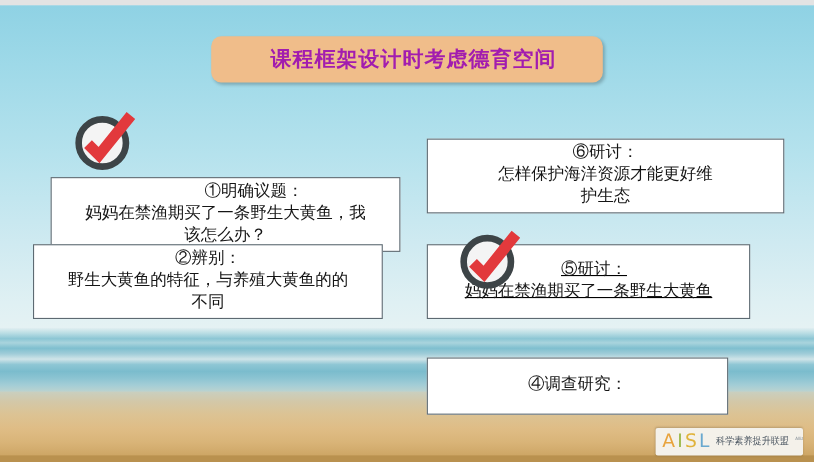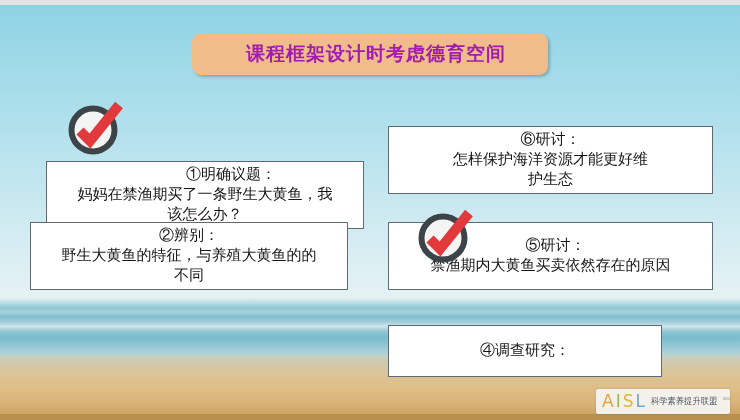--- a/index.html
+++ b/index.html
@@ -110,21 +110,21 @@
     color: #151515;
     line-height: 1.32;
     text-align: center;
     white-space: nowrap;
   }
 
   .box-1 { left: 46px;  top: 126px; width: 318px; height: 68px; margin-top: 35px; }
   .box-2 { left: 30px;  top: 222px; width: 318px; height: 68px; }
   .box-3 { left: 30px;  top: 325px; width: 318px; height: 52px; }
   .box-6 { left: 388px; top: 126px; width: 325px; height: 68px; }
-  .box-5 { left: 388px; top: 222px; width: 325px; height: 68px; }
+  .box-5 { left: 388px; top: 222px; width: 294px; height: 68px; text-decoration: underline; }
   .box-4 { left: 388px; top: 325px; width: 274px; height: 52px; }
 
   
   .box-line.head { padding-left: 52px; }
   .box-line.head-r { padding-left: 10px; }
 
   
   .check {
     position: absolute;
     width: 58px;
@@ -216,21 +216,21 @@
 
 
   <div class="box box-6">
     <div class="box-line">⑥研讨：</div>
     <div class="box-line">怎样保护海洋资源才能更好维</div>
     <div class="box-line">护生态</div>
   </div>
 
   <div class="box box-5">
     <div class="box-line head-r">⑤研讨：</div>
-    <div class="box-line">禁渔期内大黄鱼买卖依然存在的原因</div>
+    <div class="box-line">妈妈在禁渔期买了一条野生大黄鱼</div>
   </div>
 
   <div class="box box-4">
     <div class="box-line">④调查研究：</div>
   </div>
 
   <svg class="check check-1" viewBox="0 0 58 58">
     <circle cx="27" cy="31" r="21.5" fill="#f4f4f4" stroke="#3d4447" stroke-width="6"></circle>
     <path d="M14 32 L24 42 L53 6" fill="none" stroke="#e2393c" stroke-width="10" stroke-linecap="butt" stroke-linejoin="miter"></path>
   </svg>

